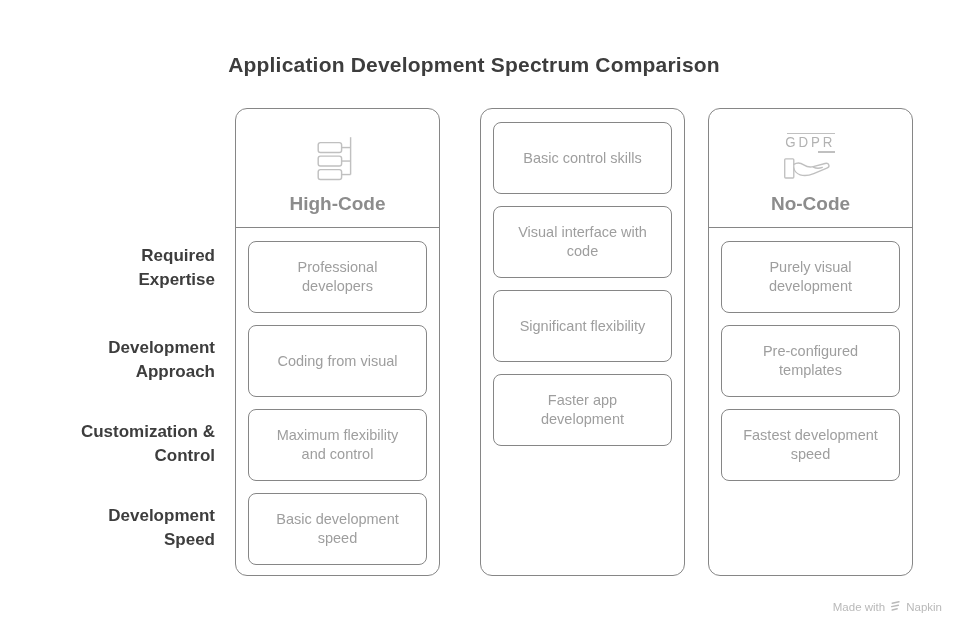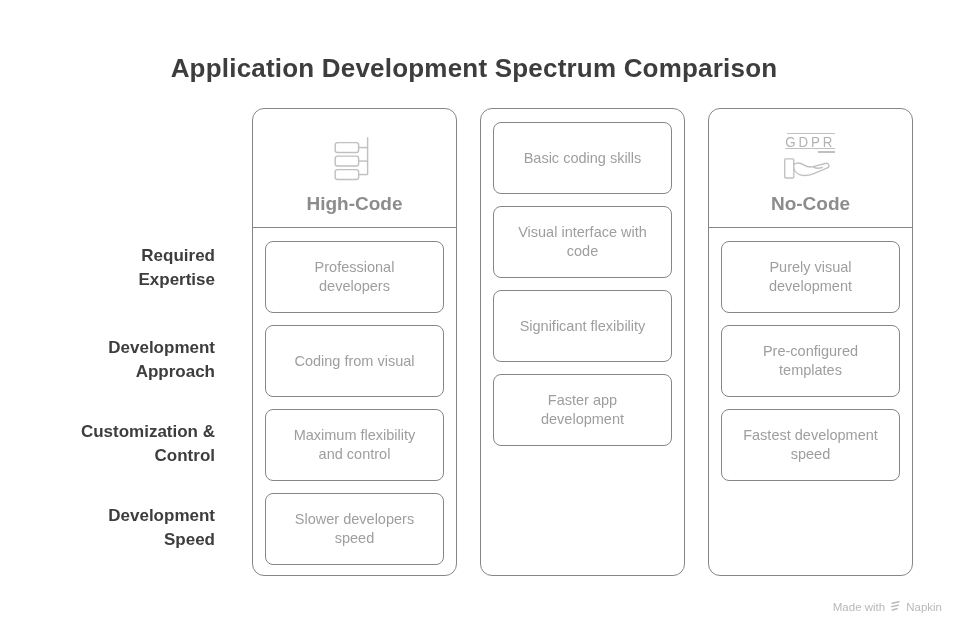--- a/index.html
+++ b/index.html
@@ -6,46 +6,46 @@
     --title-text:#3d3d3d; --row-label-text:#3d3d3d; --column-title-text:#8c8c8c;
     --cell-text:#9e9e9e; --border:#868686; --icon-stroke:#c0c0c0;
     --footer-text:#b9b9b9; --background:#ffffff;
   }
   *{margin:0;padding:0;box-sizing:border-box;}
   html,body{width:960px;height:636px;overflow:hidden;}
   body{background:var(--background);font-family:"Liberation Sans",sans-serif;position:relative;}
 
   .page-title{
     position:absolute;top:53px;left:0;width:948px;text-align:center;
-    font-size:26px;font-weight:bold;color:var(--title-text);letter-spacing:.2px;
+    font-size:21px;font-weight:bold;color:var(--title-text);letter-spacing:.2px;
   }
 
   
   .row-label{
     position:absolute;left:0;width:215px;text-align:right;
     font-size:17px;font-weight:bold;color:var(--row-label-text);
     line-height:24px;white-space:pre-line;
   }
   .row-label.r0{top:244px;} .row-label.r1{top:336px;}
   .row-label.r2{top:420px;text-align:right;} .row-label.r3{top:504px;}
 
   
   .column-card{
     position:absolute;top:108px;width:205px;height:468px;
     border:1.5px solid var(--border);border-radius:12px;background:var(--background);
   }
-  .column-card.c0{left:252px;} .column-card.c1{left:480px;} .column-card.c2{left:708px;}
+  .column-card.c0{left:235px;} .column-card.c1{left:480px;} .column-card.c2{left:708px;}
 
   .col-header{
     height:119px;border-bottom:1.5px solid var(--border);
     display:flex;flex-direction:column;align-items:center;
   }
   .icon-wrap{
     margin-top:16px;height:64px;display:flex;flex-direction:column;
-    align-items:center;justify-content:center;color:var(--icon-stroke);text-decoration:underline;
+    align-items:center;justify-content:center;color:var(--icon-stroke);
   }
   .column-title{
     margin-top:4px;font-size:19px;font-weight:bold;color:var(--column-title-text);
   }
 
   .cells{padding:13px 12px 12px 12px;display:flex;flex-direction:column;gap:12px;}
   .comparison-cell{
     height:72px;border:1.4px solid var(--border);border-radius:8px;
     display:flex;align-items:center;justify-content:center;text-align:center;
   }
@@ -104,30 +104,30 @@
 developers</span>
       </div>
     <div class="comparison-cell">
         <span>Coding from visual</span>
       </div>
     <div class="comparison-cell">
         <span>Maximum flexibility
 and control</span>
       </div>
     <div class="comparison-cell">
-        <span>Slower developers
+        <span>Basic development
 speed</span>
       </div>
   </div>
 </div>
 
 <div class="column-card c1">
   <div class="cells">
     <div class="comparison-cell">
-        <span>Basic coding skills</span>
+        <span>Basic control skills</span>
       </div>
     <div class="comparison-cell">
         <span>Visual interface with
 code</span>
       </div>
     <div class="comparison-cell">
         <span>Significant flexibility</span>
       </div>
     <div class="comparison-cell">
         <span>Faster app

